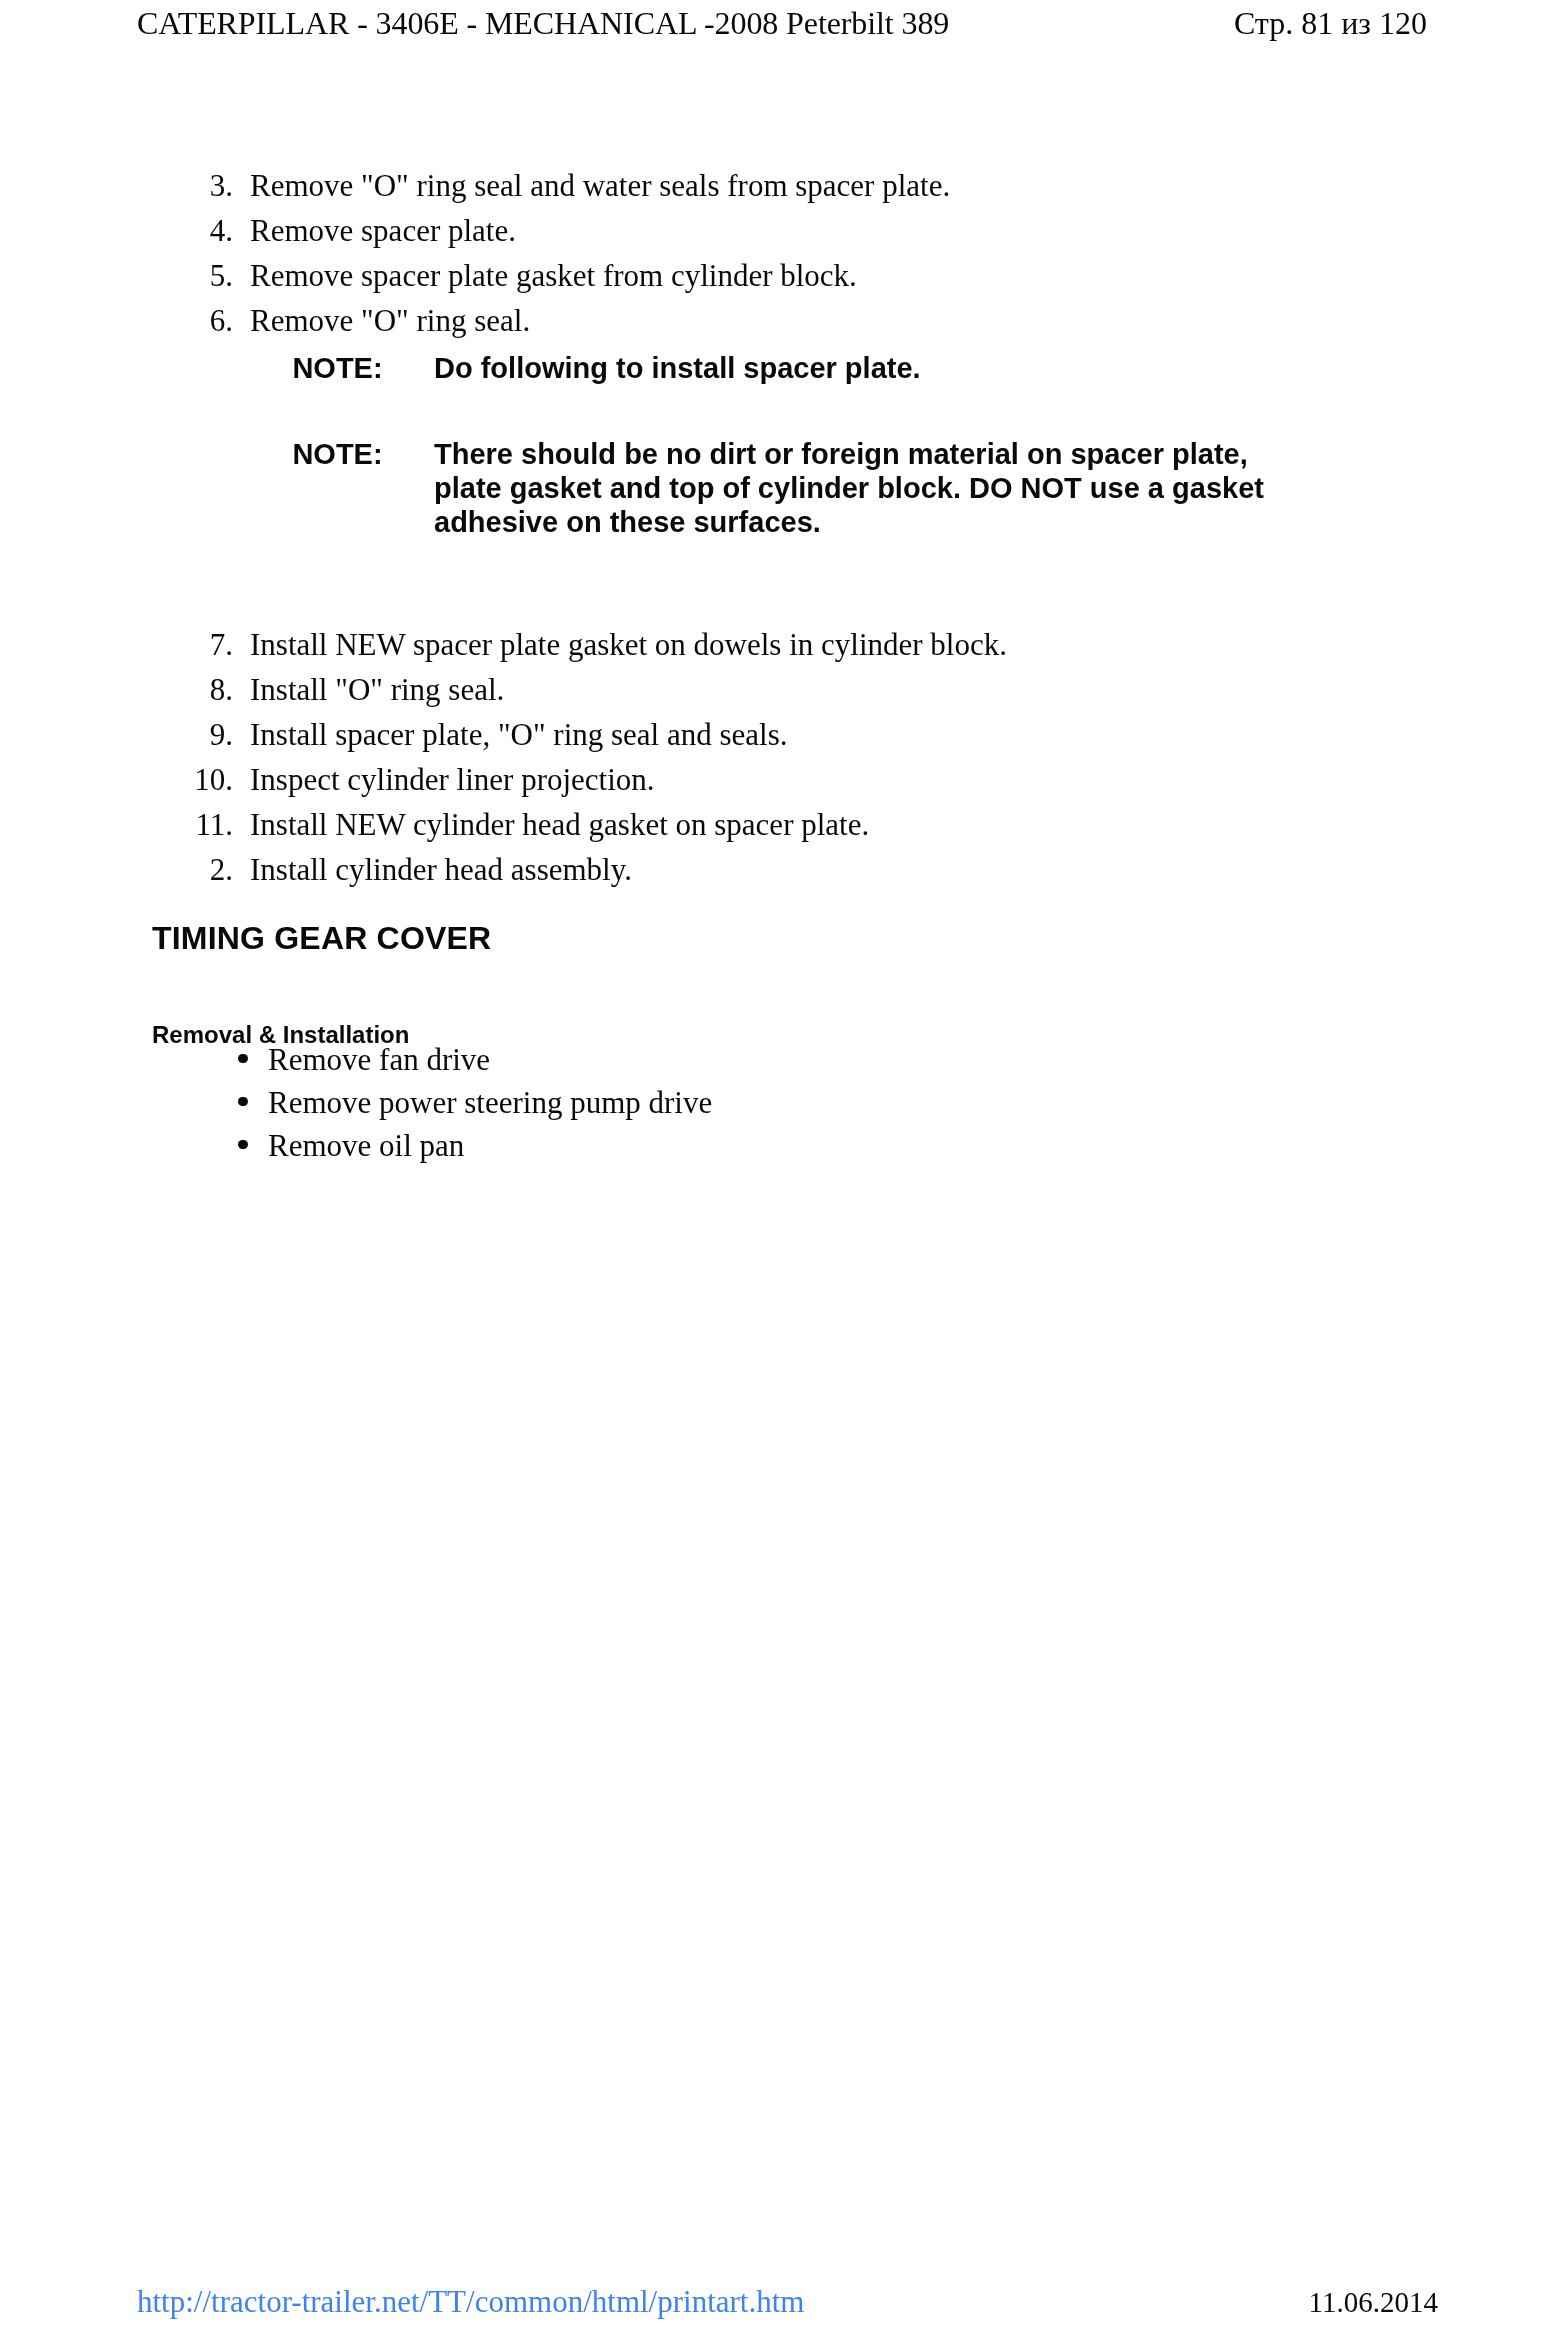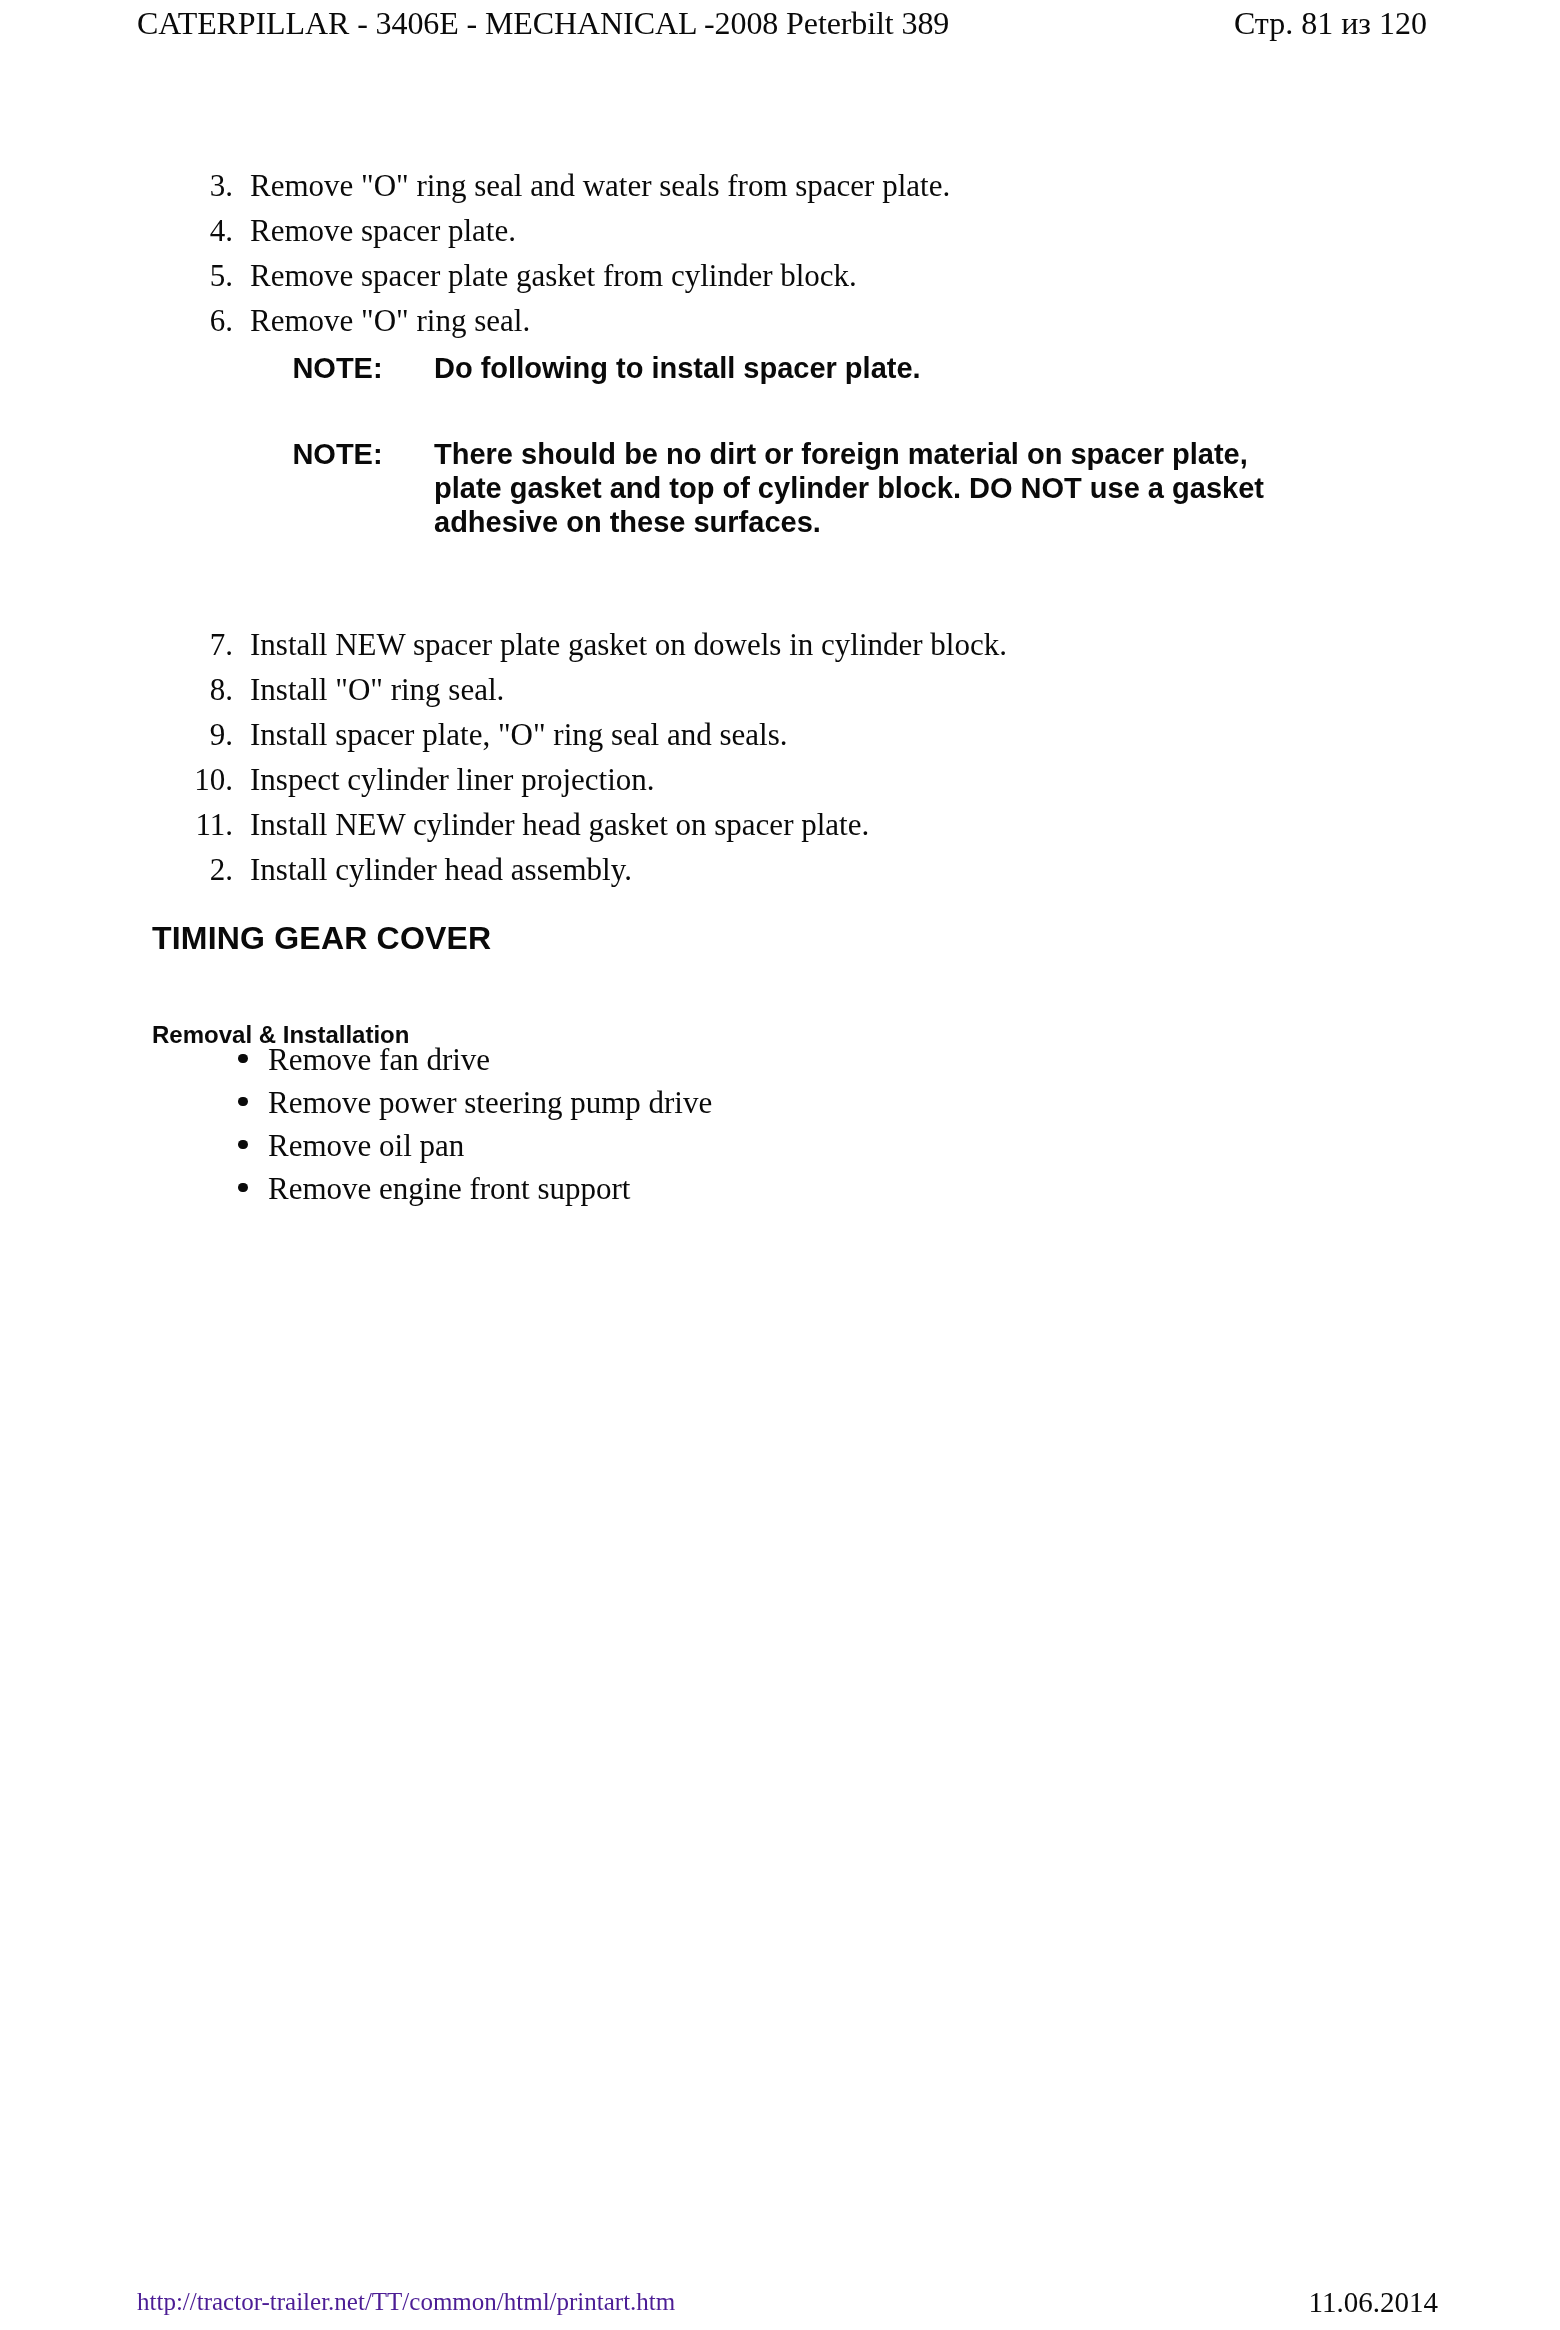--- a/index.html
+++ b/index.html
@@ -168,24 +168,24 @@
     position: absolute;
     left: 137px;
     right: 96px;
     top: 2284px;
     height: 45px;
     display: flex;
     align-items: flex-start;
     justify-content: space-between;
   }
   .footer-url {
-    font-size: 25px;
+    font-size: 31px;
     line-height: 36px;
     white-space: nowrap;
-    color: #4c1d95;
+    color: #3b82f6;
     text-decoration: none;
     font-family: Liberation Serif, serif;
   }
   .footer-date {
     font-size: 29px;
     line-height: 36px;
     white-space: nowrap;
     margin-right: 27px;
   }
 </style>
@@ -272,24 +272,20 @@
         <span class="bullet-text">Remove fan drive</span>
       </li>
       <li class="bullet-item">
         <span class="bullet-dot"></span>
         <span class="bullet-text">Remove power steering pump drive</span>
       </li>
       <li class="bullet-item">
         <span class="bullet-dot"></span>
         <span class="bullet-text">Remove oil pan</span>
       </li>
-      <li class="bullet-item">
-        <span class="bullet-dot"></span>
-        <span class="bullet-text">Remove engine front support</span>
-      </li>
     </ul>
 
   </div>
 
   <div class="page-footer">
     <span class="footer-url">http://tractor-trailer.net/TT/common/html/printart.htm</span>
     <span class="footer-date">11.06.2014</span>
   </div>
 
 </div>

